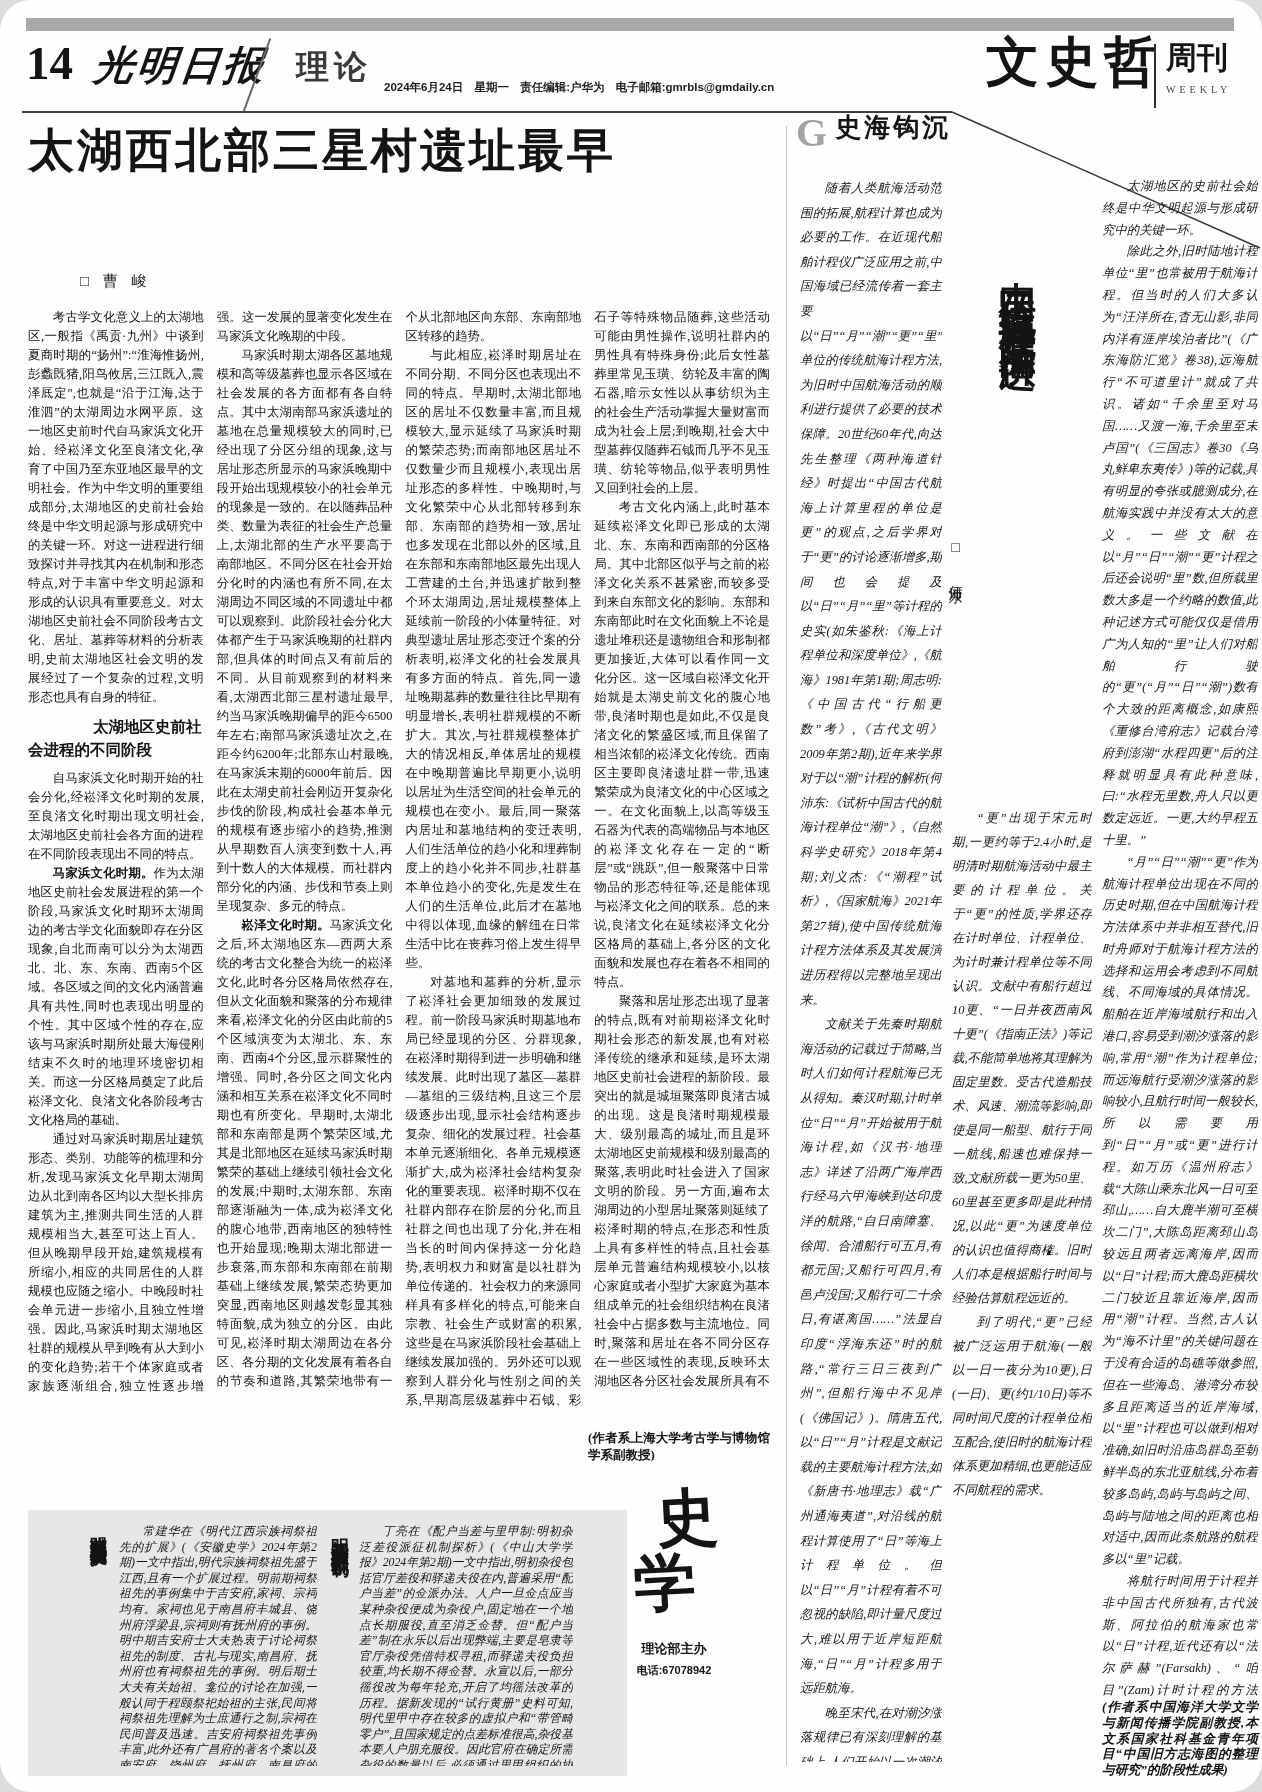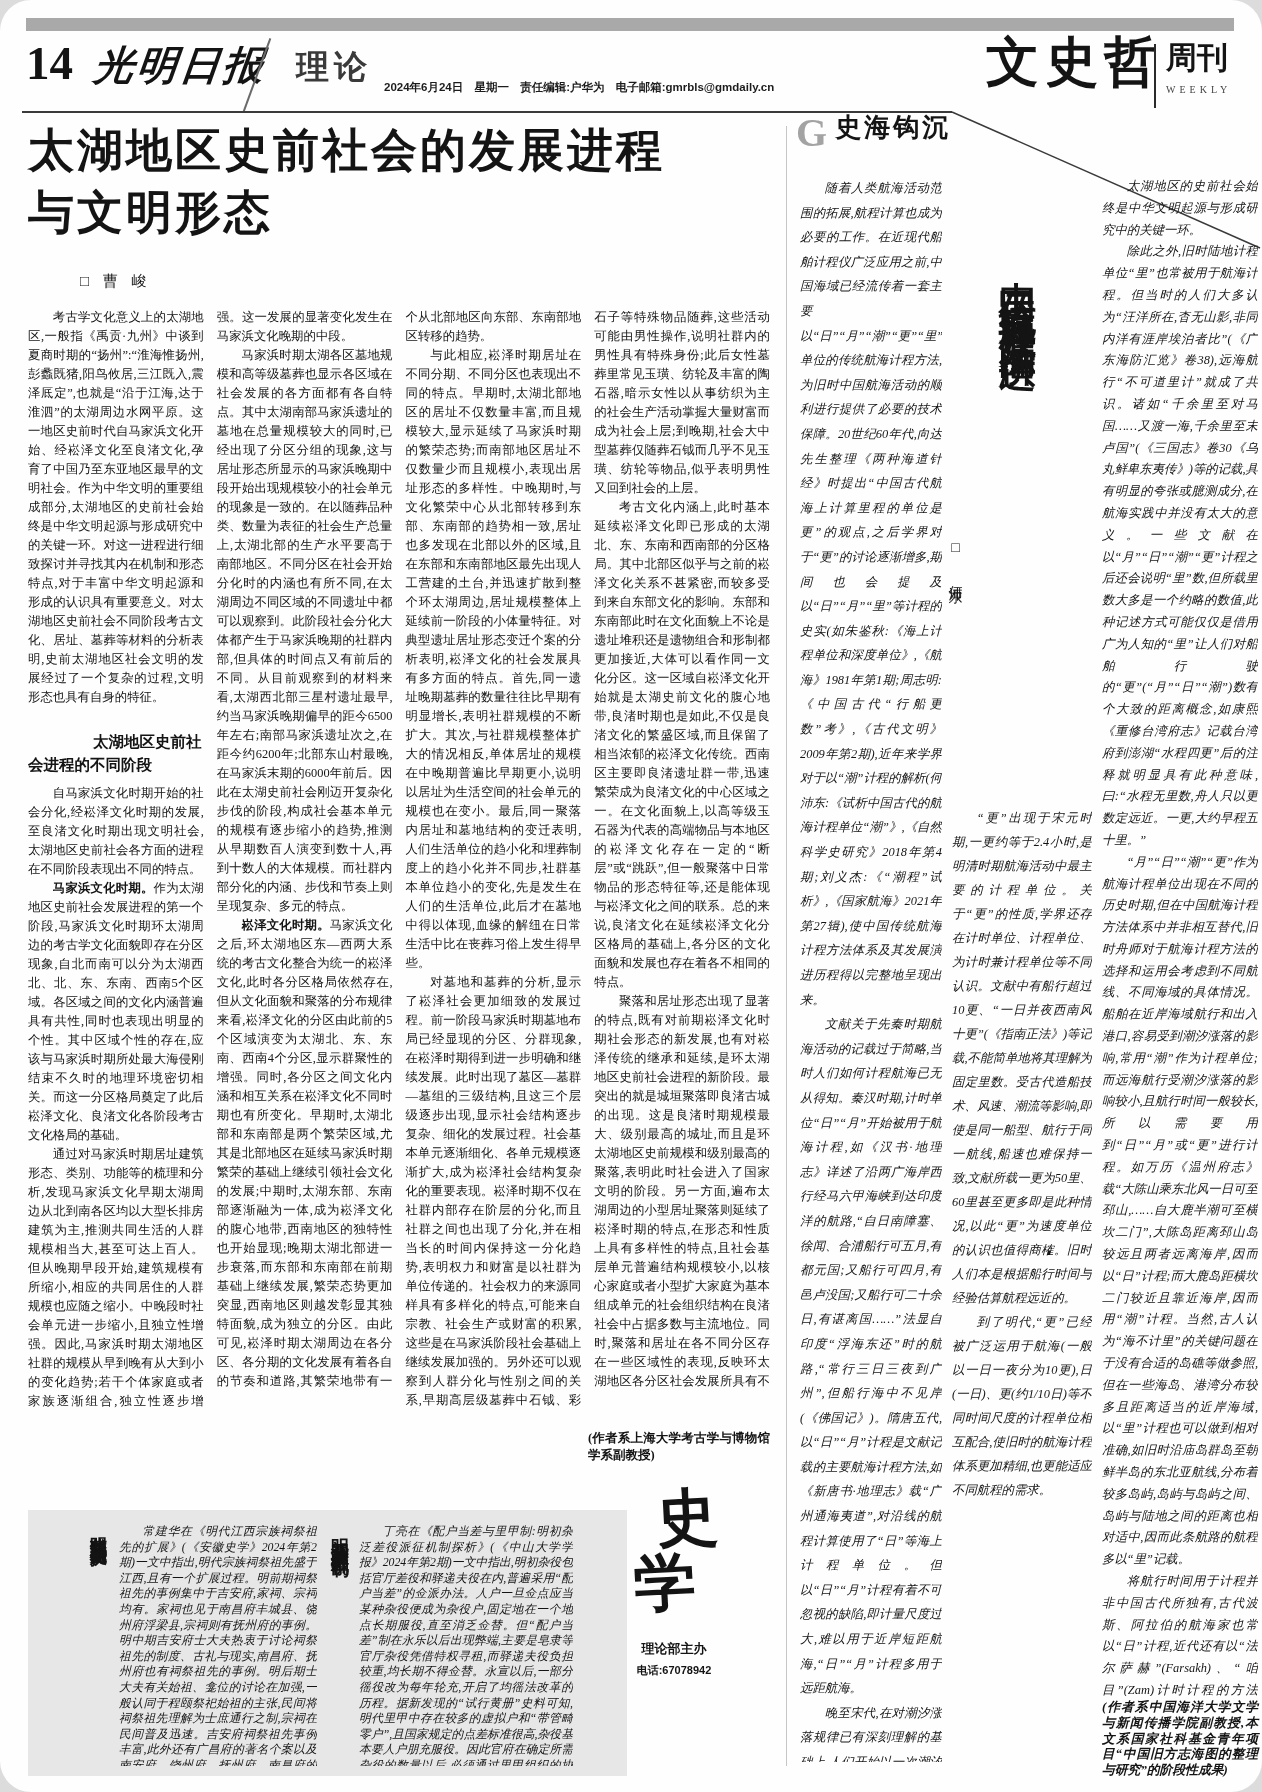--- a/index.html
+++ b/index.html
@@ -26,21 +26,21 @@
   
   .m-title{left:28px;width:720px;font-size:46px;font-weight:900;letter-spacing:3px;line-height:1;}
   .m-title.l1{top:128px;} .m-title.l2{top:190px;}
   .byline{left:32px;top:272px;font-size:15px;letter-spacing:5px;padding-left:48px;}
   .art-body{left:28px;top:308px;width:742px;height:1118px;overflow:hidden;
             column-count:4;column-gap:13px;column-fill:auto;
             font-size:12.4px;line-height:19px;text-align:justify;}
   .art-body p{margin:0;text-indent:2em;}
   .art-body b.lead,.kai-col b.lead{font-family:"Liberation Sans","DejaVu Sans",sans-serif;}
   h3.subhead{font-family:"Liberation Sans","DejaVu Sans",sans-serif;font-weight:bold;
-            font-size:15.5px;line-height:1.5;text-indent:4.2em;text-align:left;margin:23px 0 7px;}
+            font-size:15.5px;line-height:1.5;text-indent:4.2em;text-align:left;margin:8px 0 7px;}
   .author-note{left:588px;top:1430px;width:182px;font-size:12.5px;font-weight:bold;
             line-height:17px;text-align:justify;}
   
   .sec-head{font-family:"Liberation Sans","DejaVu Sans",sans-serif;white-space:nowrap;}
   .sec-head .glogo{display:inline-block;font-size:40px;font-weight:900;color:#a3a3a3;
             font-family:"Liberation Serif",serif;vertical-align:-6px;margin-right:8px;line-height:1;}
   .sec-head .sec-txt{font-size:26px;font-weight:bold;letter-spacing:3px;vertical-align:4px;}
   .shihai-head{left:796px;top:110px;}
   .kai-col{font-style:italic;text-align:justify;overflow:hidden;}
   .kai-col p{margin:0;text-indent:2em;}
@@ -91,22 +91,21 @@
   <div class="abs weekly-div"></div>
   <div class="abs weekly-label">周刊</div>
   <div class="abs weekly-en">WEEKLY</div>
 
   <svg class="abs rules" width="1262" height="1792">
     <line x1="22" y1="112" x2="952" y2="112" stroke="#3a3a3a" stroke-width="2"></line>
     <line x1="952" y1="112" x2="1260" y2="248" stroke="#3a3a3a" stroke-width="1.5"></line>
   </svg>
   <div class="abs vrule"></div>
 
-  <div class="abs m-title l1">太湖地区史前社会的发展进程</div>
-  <div class="abs m-title l2">与文明形态</div>
+  <div class="abs m-title l1">太湖西北部三星村遗址最早</div>
   <div class="abs byline">□ 曹 峻</div>
   <div class="abs art-body">
       <p>考古学文化意义上的太湖地区,一般指《禹贡·九州》中谈到夏商时期的“扬州”:“淮海惟扬州,彭蠡既猪,阳鸟攸居,三江既入,震泽厎定”,也就是“沿于江海,达于淮泗”的太湖周边水网平原。这一地区史前时代自马家浜文化开始、经崧泽文化至良渚文化,孕育了中国乃至东亚地区最早的文明社会。作为中华文明的重要组成部分,太湖地区的史前社会始终是中华文明起源与形成研究中的关键一环。对这一进程进行细致探讨并寻找其内在机制和形态特点,对于丰富中华文明起源和形成的认识具有重要意义。对太湖地区史前社会不同阶段考古文化、居址、墓葬等材料的分析表明,史前太湖地区社会文明的发展经过了一个复杂的过程,文明形态也具有自身的特征。</p>
       <h3 class="subhead">太湖地区史前社会进程的不同阶段</h3>
       <p>自马家浜文化时期开始的社会分化,经崧泽文化时期的发展,至良渚文化时期出现文明社会,太湖地区史前社会各方面的进程在不同阶段表现出不同的特点。</p>
       <p><b class="lead">马家浜文化时期。</b>作为太湖地区史前社会发展进程的第一个阶段,马家浜文化时期环太湖周边的考古学文化面貌即存在分区现象,自北而南可以分为太湖西北、北、东、东南、西南5个区域。各区域之间的文化内涵普遍具有共性,同时也表现出明显的个性。其中区域个性的存在,应该与马家浜时期所处最大海侵刚结束不久时的地理环境密切相关。而这一分区格局奠定了此后崧泽文化、良渚文化各阶段考古文化格局的基础。</p>
       <p>通过对马家浜时期居址建筑形态、类别、功能等的梳理和分析,发现马家浜文化早期太湖周边从北到南各区均以大型长排房建筑为主,推测共同生活的人群规模相当大,甚至可达上百人。但从晚期早段开始,建筑规模有所缩小,相应的共同居住的人群规模也应随之缩小。中晚段时社会单元进一步缩小,且独立性增强。因此,马家浜时期太湖地区社群的规模从早到晚有从大到小的变化趋势;若干个体家庭或者家族逐渐组合,独立性逐步增强。这一发展的显著变化发生在马家浜文化晚期的中段。</p>
       <p>马家浜时期太湖各区墓地规模和高等级墓葬也显示各区域在社会发展的各方面都有各自特点。其中太湖南部马家浜遗址的墓地在总量规模较大的同时,已经出现了分区分组的现象,这与居址形态所显示的马家浜晚期中段开始出现规模较小的社会单元的现象是一致的。在以随葬品种类、数量为表征的社会生产总量上,太湖北部的生产水平要高于南部地区。不同分区在社会开始分化时的内涵也有所不同,在太湖周边不同区域的不同遗址中都可以观察到。此阶段社会分化大体都产生于马家浜晚期的社群内部,但具体的时间点又有前后的不同。从目前观察到的材料来看,太湖西北部三星村遗址最早,约当马家浜晚期偏早的距今6500年左右;南部马家浜遗址次之,在距今约6200年;北部东山村最晚,在马家浜末期的6000年前后。因此在太湖史前社会刚迈开复杂化步伐的阶段,构成社会基本单元的规模有逐步缩小的趋势,推测从早期数百人演变到数十人,再到十数人的大体规模。而社群内部分化的内涵、步伐和节奏上则呈现复杂、多元的特点。</p>
       <p><b class="lead">崧泽文化时期。</b>马家浜文化之后,环太湖地区东—西两大系统的考古文化整合为统一的崧泽文化,此时各分区格局依然存在,但从文化面貌和聚落的分布规律来看,崧泽文化的分区由此前的5个区域演变为太湖北、东、东南、西南4个分区,显示群聚性的增强。同时,各分区之间文化内涵和相互关系在崧泽文化不同时期也有所变化。早期时,太湖北部和东南部是两个繁荣区域,尤其是北部地区在延续马家浜时期繁荣的基础上继续引领社会文化的发展;中期时,太湖东部、东南部逐渐融为一体,成为崧泽文化的腹心地带,西南地区的独特性也开始显现;晚期太湖北部进一步衰落,而东部和东南部在前期基础上继续发展,繁荣态势更加突显,西南地区则越发彰显其独特面貌,成为独立的分区。由此可见,崧泽时期太湖周边在各分区、各分期的文化发展有着各自的节奏和道路,其繁荣地带有一个从北部地区向东部、东南部地区转移的趋势。</p>
       <p>与此相应,崧泽时期居址在不同分期、不同分区也表现出不同的特点。早期时,太湖北部地区的居址不仅数量丰富,而且规模较大,显示延续了马家浜时期的繁荣态势;而南部地区居址不仅数量少而且规模小,表现出居址形态的多样性。中晚期时,与文化繁荣中心从北部转移到东部、东南部的趋势相一致,居址也多发现在北部以外的区域,且在东部和东南部地区最先出现人工营建的土台,并迅速扩散到整个环太湖周边,居址规模整体上延续前一阶段的小体量特征。对典型遗址居址形态变迁个案的分析表明,崧泽文化的社会发展具有多方面的特点。首先,同一遗址晚期墓葬的数量往往比早期有明显增长,表明社群规模的不断扩大。其次,与社群规模整体扩大的情况相反,单体居址的规模在中晚期普遍比早期更小,说明以居址为生活空间的社会单元的规模也在变小。最后,同一聚落内居址和墓地结构的变迁表明,人们生活单位的趋小化和埋葬制度上的趋小化并不同步,社群基本单位趋小的变化,先是发生在人们的生活单位,此后才在墓地中得以体现,血缘的解纽在日常生活中比在丧葬习俗上发生得早些。</p>

